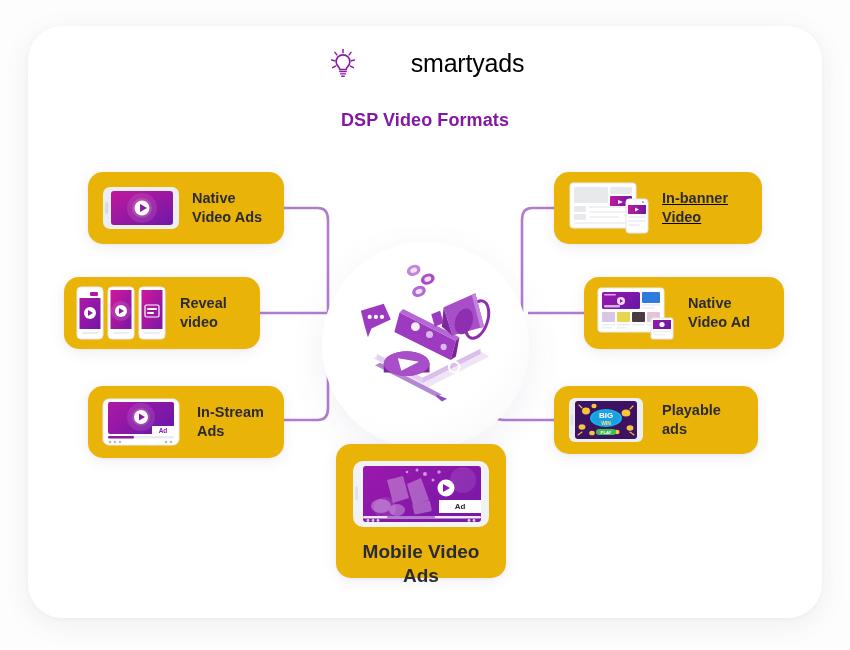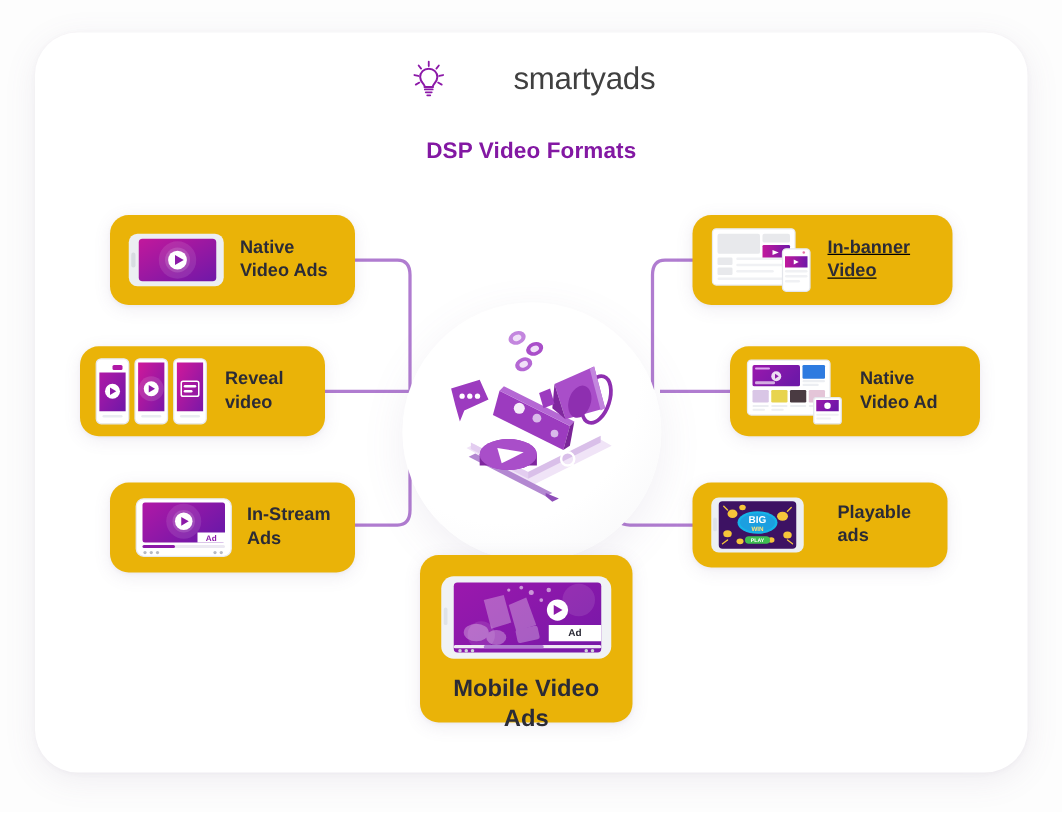--- a/index.html
+++ b/index.html
@@ -14,21 +14,21 @@
   
   .panel{
     position:absolute;left:28px;top:26px;width:794px;height:592px;
     background:#ffffff;border-radius:34px;
     box-shadow:0 6px 26px rgba(120,100,140,.10), 0 1px 4px rgba(120,100,140,.05);
   }
 
   
   .logo{position:absolute;left:0;right:0;top:46px;display:flex;justify-content:center;align-items:center;gap:7px;}
   .logo-mark{width:34px;height:34px;display:block;}
-  .logo-text{font-size:25px;font-weight:400;color:#404040;letter-spacing:-.2px;line-height:1;margin-left:44px;}
+  .logo-text{font-size:25px;font-weight:400;color:#000000;letter-spacing:-.2px;line-height:1;margin-left:44px;}
 
   
   .title{
     position:absolute;left:0;right:0;top:110px;text-align:center;
     font-size:18px;font-weight:bold;color:#8318a3;letter-spacing:.1px;
   }
 
   
   .hub{
     position:absolute;left:322px;top:242px;width:207px;height:207px;border-radius:50%;
@@ -49,25 +49,25 @@
     display:flex;align-items:center;box-sizing:border-box;
   }
   .card .art{flex:0 0 auto;display:flex;align-items:center;justify-content:center;}
   .card .lbl{
     font-size:14.5px;font-weight:bold;color:#2b2b36;line-height:1.28;
     white-space:pre-line;
   }
 
   .card-native-video-ads{left:88px;top:172px;width:196px;height:72px;padding:0 14px;gap:12px;}
   .card-reveal-video   {left:64px;top:277px;width:196px;height:72px;padding:0 12px;gap:12px;}
-  .card-in-stream-ads  {left:88px;top:386px;width:196px;height:72px;padding:0 14px;gap:12px;justify-content:center;}
+  .card-in-stream-ads  {left:88px;top:386px;width:196px;height:72px;padding:0 14px;gap:17px;}
 
   .card-in-banner-video{left:554px;top:172px;width:208px;height:72px;padding:0 14px;gap:12px;text-decoration:underline;}
   .card-native-video-ad{left:584px;top:277px;width:200px;height:72px;padding:0 12px;gap:12px;}
-  .card-playable-ads   {left:554px;top:386px;width:204px;height:68px;padding:0 14px;gap:26px;}
+  .card-playable-ads   {left:554px;top:386px;width:204px;height:68px;padding:0 14px;gap:18px;}
 
   .card-mobile-video-ads{
     left:336px;top:444px;width:170px;height:134px;padding:14px 10px 0;
     flex-direction:column;gap:10px;justify-content:flex-start;
   }
   .card-mobile-video-ads .lbl{text-align:center;font-size:19px;}
 
   .art svg{display:block;}
 </style>
 </head>

